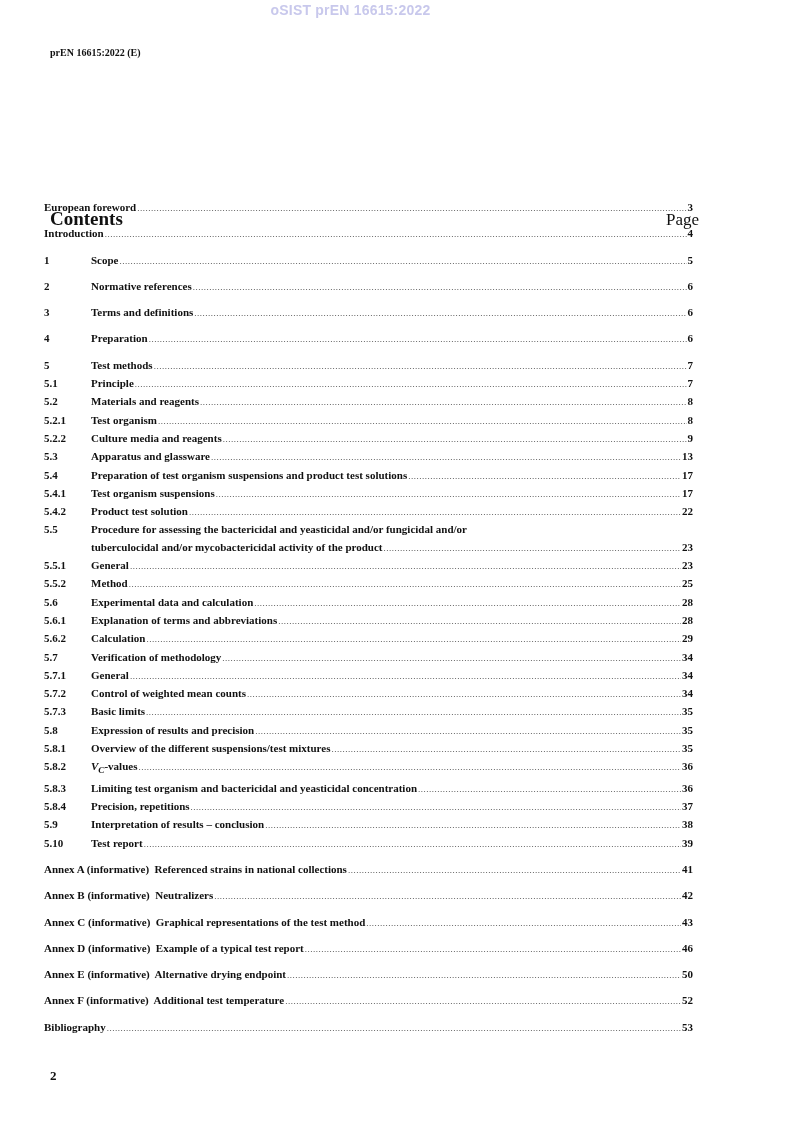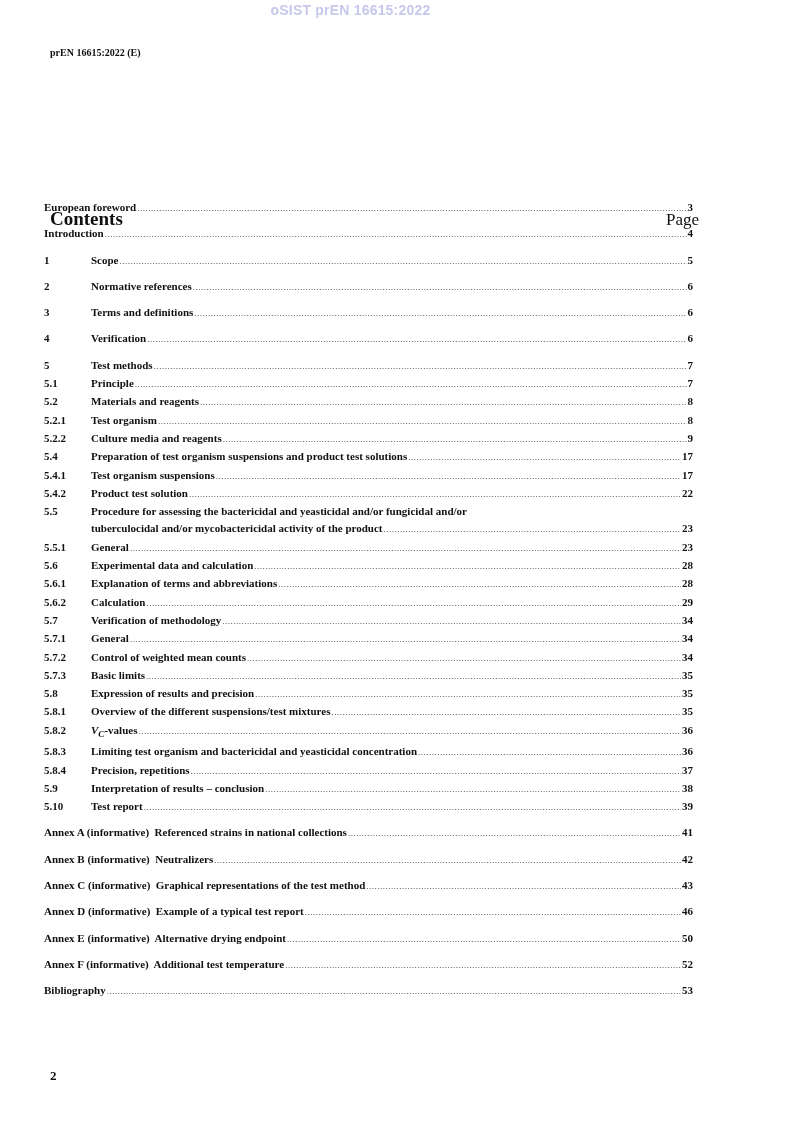--- a/index.html
+++ b/index.html
@@ -64,21 +64,21 @@
       <span class="pg">6</span>
     </div>
   <div class="row gap">
       <span class="num">3</span>
       <span class="label">Terms and definitions</span>
       <span class="dots"></span>
       <span class="pg">6</span>
     </div>
   <div class="row gap">
       <span class="num">4</span>
-      <span class="label">Verification</span>
+      <span class="label">Preparation</span>
       <span class="dots"></span>
       <span class="pg">6</span>
     </div>
 
   <div class="row">
       <span class="num">5</span>
       <span class="label">Test methods</span>
       <span class="dots"></span>
       <span class="pg">7</span>
     </div>
@@ -100,20 +100,26 @@
       <span class="dots"></span>
       <span class="pg">8</span>
     </div>
   <div class="row">
       <span class="num">5.2.2</span>
       <span class="label">Culture media and reagents</span>
       <span class="dots"></span>
       <span class="pg">9</span>
     </div>
   <div class="row">
+      <span class="num">5.3</span>
+      <span class="label">Apparatus and glassware</span>
+      <span class="dots"></span>
+      <span class="pg">13</span>
+    </div>
+  <div class="row">
       <span class="num">5.4</span>
       <span class="label">Preparation of test organism suspensions and product test solutions</span>
       <span class="dots"></span>
       <span class="pg">17</span>
     </div>
   <div class="row">
       <span class="num">5.4.1</span>
       <span class="label">Test organism suspensions</span>
       <span class="dots"></span>
       <span class="pg">17</span>
@@ -136,20 +142,26 @@
       <span class="pg">23</span>
     </div>
 
   <div class="row">
       <span class="num">5.5.1</span>
       <span class="label">General</span>
       <span class="dots"></span>
       <span class="pg">23</span>
     </div>
   <div class="row">
+      <span class="num">5.5.2</span>
+      <span class="label">Method</span>
+      <span class="dots"></span>
+      <span class="pg">25</span>
+    </div>
+  <div class="row">
       <span class="num">5.6</span>
       <span class="label">Experimental data and calculation</span>
       <span class="dots"></span>
       <span class="pg">28</span>
     </div>
   <div class="row">
       <span class="num">5.6.1</span>
       <span class="label">Explanation of terms and abbreviations</span>
       <span class="dots"></span>
       <span class="pg">28</span>

